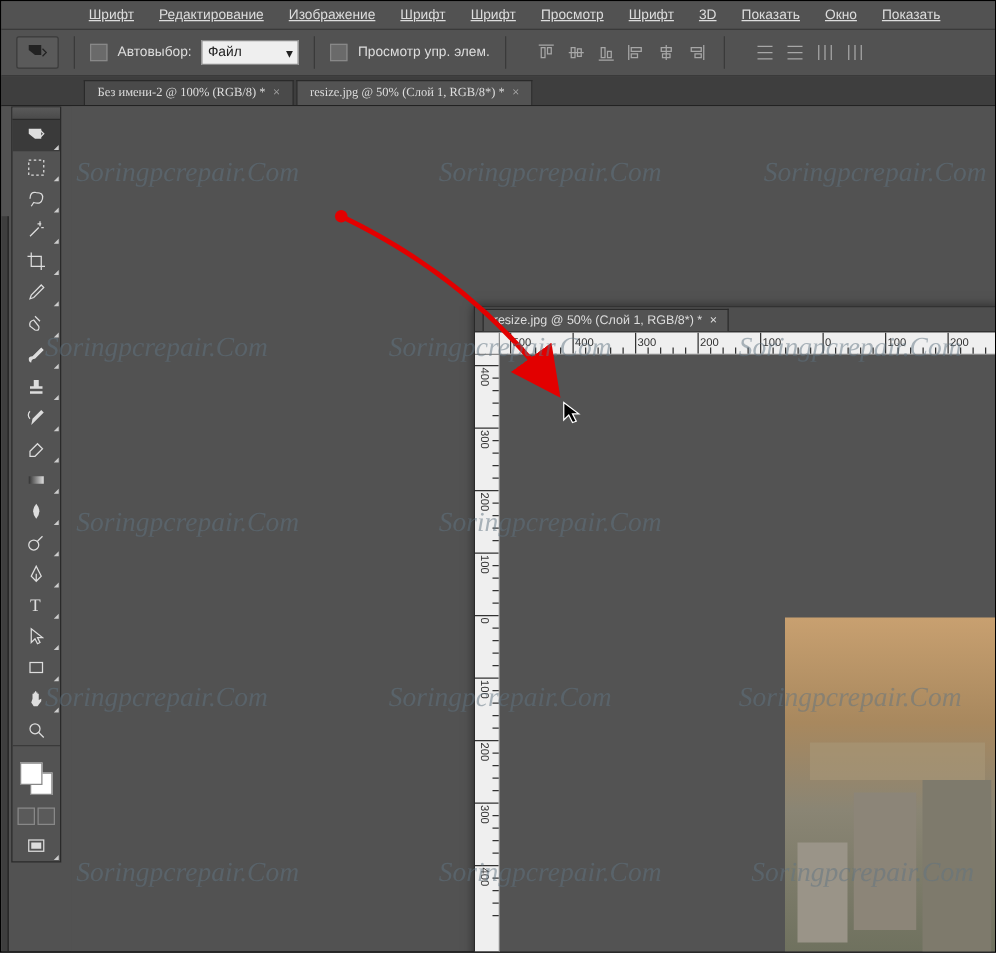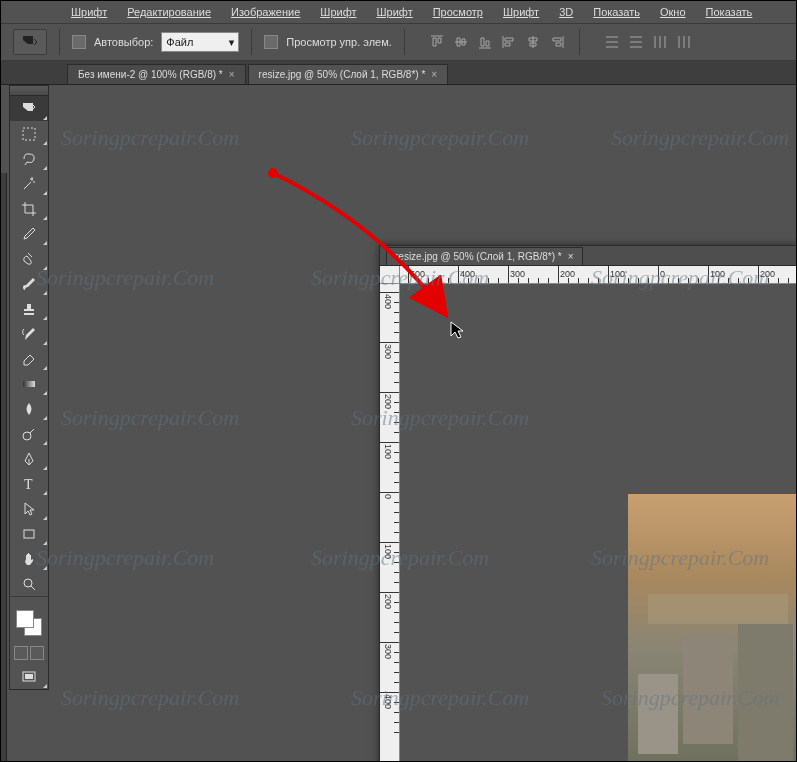--- a/index.html
+++ b/index.html
@@ -12,21 +12,21 @@
   .menu-item { padding: 3px 10px; cursor: default; }
   .menu-item .u { text-decoration: underline; }
   .options-bar { height: 38px; background: #525252; border-top: 1px solid #3a3a3a; border-bottom: 1px solid #3a3a3a; display: flex; align-items: center; padding-left: 12px; color: #ddd; gap: 8px; }
   .opt-btn { width: 34px; height: 26px; background: #5a5a5a; border: 1px solid #3a3a3a; display: flex; align-items: center; justify-content: center; border-radius: 2px; }
   .opt-check { width: 14px; height: 14px; background: #6a6a6a; border: 1px solid #888; display: inline-block; }
   .opt-select { width: 78px; height: 20px; background: #efefef; color: #222; border: 1px solid #888; font-size: 11px; padding: 0 4px; display: flex; align-items: center; justify-content: space-between; }
   .opt-sep { width: 1px; height: 26px; background: #3a3a3a; margin: 0 4px; }
   .align-btns { display: flex; gap: 4px; margin-left: 10px; }
   .align-ico { width: 20px; height: 20px; opacity: 0.7; display: flex; align-items: center; justify-content: center; }
   .doc-tabs { height: 24px; background: #3e3e3e; display: flex; align-items: flex-end; border-bottom: 1px solid #222; padding-left: 66px; }
-  .doc-tab { padding: 4px 10px; background: #4a4a4a; border: 1px solid #2a2a2a; border-bottom: none; color: #ddd; font-size: 10px; display: flex; align-items: center; gap: 6px; margin-right: 2px; }
+  .doc-tab { padding: 4px 10px; background: #4a4a4a; border: 1px solid #2a2a2a; border-bottom: none; color: #ddd; font-size: 10px; display: flex; align-items: center; gap: 6px; margin-right: 2px; font-family: Liberation Serif, serif; }
   .doc-tab.active { background: #535353; }
   .doc-tab .close-x { font-size: 10px; opacity: .7; cursor: default; }
   .workspace { flex: 1; position: relative; background: #525252; overflow: hidden; }
   .toolbox { position: absolute; left: 8px; top: 0px; width: 40px; background: #535353; border: 1px solid #2a2a2a; display: flex; flex-direction: column; }
   .tool-head { height: 10px; background: linear-gradient(#5a5a5a,#4a4a4a); border-bottom: 1px solid #2a2a2a; }
   .tool { width: 38px; height: 25px; display: flex; align-items: center; justify-content: center; position: relative; }
   .tool.selected { background: #3a3a3a; }
   .tool .tri { position: absolute; bottom: 1px; right: 1px; width: 0; height: 0; border-left: 4px solid transparent; border-bottom: 4px solid #ccc; }
   .tool svg { width: 16px; height: 16px; }
   .tool-colors { padding: 6px 6px; }

